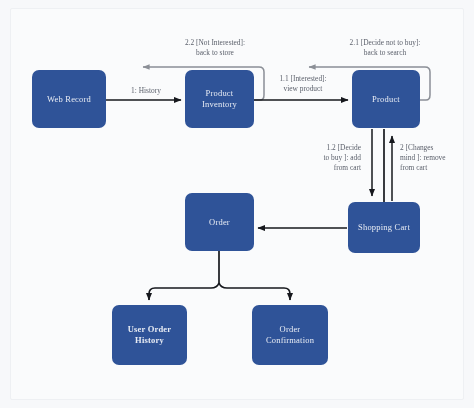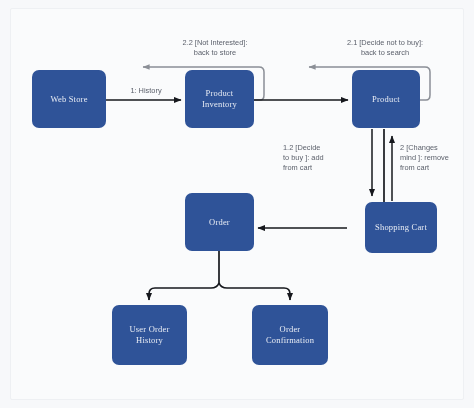--- a/index.html
+++ b/index.html
@@ -2,22 +2,22 @@
 <html><head>
 <meta charset="utf-8">
 <style>
   html,body{margin:0;padding:0;background:#ffffff;}
   body{width:474px;height:408px;font-family:"Liberation Sans",sans-serif;}
   #canvas{position:relative;width:474px;height:408px;background:#f7f8fa;overflow:hidden;}
   #canvas::before{content:"";position:absolute;left:10px;top:8px;right:10px;bottom:8px;background:#fafbfc;border:1px solid #eef0f3;border-radius:2px;}
   svg.wires{position:absolute;left:0;top:0;width:474px;height:408px;}
   .node{position:absolute;background:#2f5398;border-radius:7px;display:flex;align-items:center;justify-content:center;text-align:center;box-sizing:border-box;}
   .node-label{color:#e8ecf4;font-family:"Liberation Serif",serif;font-size:8.5px;line-height:11px;letter-spacing:.2px;}
-  .edge-label{position:absolute;color:#5a5f6a;font-family:Liberation Sans, sans-serif;font-size:7.4px;line-height:10.2px;white-space:pre;}
-  .el-r{}
+  .edge-label{position:absolute;color:#5a5f6a;font-family:Liberation Serif, serif;font-size:7.4px;line-height:10.2px;white-space:pre;}
+  .el-r{text-align:right;}
   .el-l{text-align:left;}
   .el-c{text-align:center;}
 </style>
 </head>
 <body>
 
 <div id="canvas">
 
   <svg class="wires" viewBox="0 0 474 408" xmlns="http://www.w3.org/2000/svg">
     <defs>
@@ -44,51 +44,52 @@
     <path d="M384,129 L384,202" stroke="#16181d" stroke-width="1.7" fill="none"></path>
 
     <path d="M347,228 L258,228" stroke="#16181d" stroke-width="1.7" fill="none" marker-end="url(#ah-dark)"></path>
 
     <path d="M219,251 L219,283" stroke="#16181d" stroke-width="1.7" fill="none"></path>
     <path d="M219,283 Q217,288 211,288 L155,288 Q149,288 149,294 L149,300" stroke="#16181d" stroke-width="1.7" fill="none" marker-end="url(#ah-dark)"></path>
     <path d="M219,283 Q221,288 227,288 L284,288 Q290,288 290,294 L290,300" stroke="#16181d" stroke-width="1.7" fill="none" marker-end="url(#ah-dark)"></path>
   </svg>
 
   <div class="node" style="left:32px;top:70px;width:74px;height:58px;">
-    <span class="node-label">Web Store</span>
+    <span class="node-label">Web Record</span>
   </div>
 
   <div class="node" style="left:185px;top:70px;width:69px;height:58px;">
     <span class="node-label">Product<br>Inventory</span>
   </div>
 
   <div class="node" style="left:352px;top:70px;width:68px;height:58px;">
     <span class="node-label">Product</span>
   </div>
 
-  <div class="node" style="left:348px;top:202px;width:72px;height:51px;margin-left:17px;">
+  <div class="node" style="left:348px;top:202px;width:72px;height:51px;">
     <span class="node-label">Shopping Cart</span>
   </div>
 
   <div class="node" style="left:185px;top:193px;width:69px;height:58px;">
     <span class="node-label">Order</span>
   </div>
 
-  <div class="node" style="left:112px;top:305px;width:75px;height:60px;">
+  <div class="node" style="left:112px;top:305px;width:75px;height:60px;font-weight:bold;">
     <span class="node-label">User Order<br>History</span>
   </div>
 
   <div class="node" style="left:252px;top:305px;width:76px;height:60px;">
     <span class="node-label">Order<br>Confirmation</span>
   </div>
 
   <div class="edge-label el-c" style="left:113px;top:86px;width:66px;">1: History</div>
 
   <div class="edge-label el-c" style="left:156px;top:38px;width:118px;">2.2 [Not Interested]:<br>back to store</div>
 
+  <div class="edge-label el-c" style="left:263px;top:74px;width:80px;">1.1 [Interested]:<br>view product</div>
 
   <div class="edge-label el-c" style="left:320px;top:38px;width:130px;">2.1 [Decide not to buy]:<br>back to search</div>
 
   <div class="edge-label el-r" style="left:283px;top:143px;width:78px;">1.2 [Decide<br>to buy ]: add<br>from cart</div>
 
   <div class="edge-label el-l" style="left:400px;top:143px;width:80px;">2 [Changes<br>mind ]: remove<br>from cart</div>
 
 
 
 

